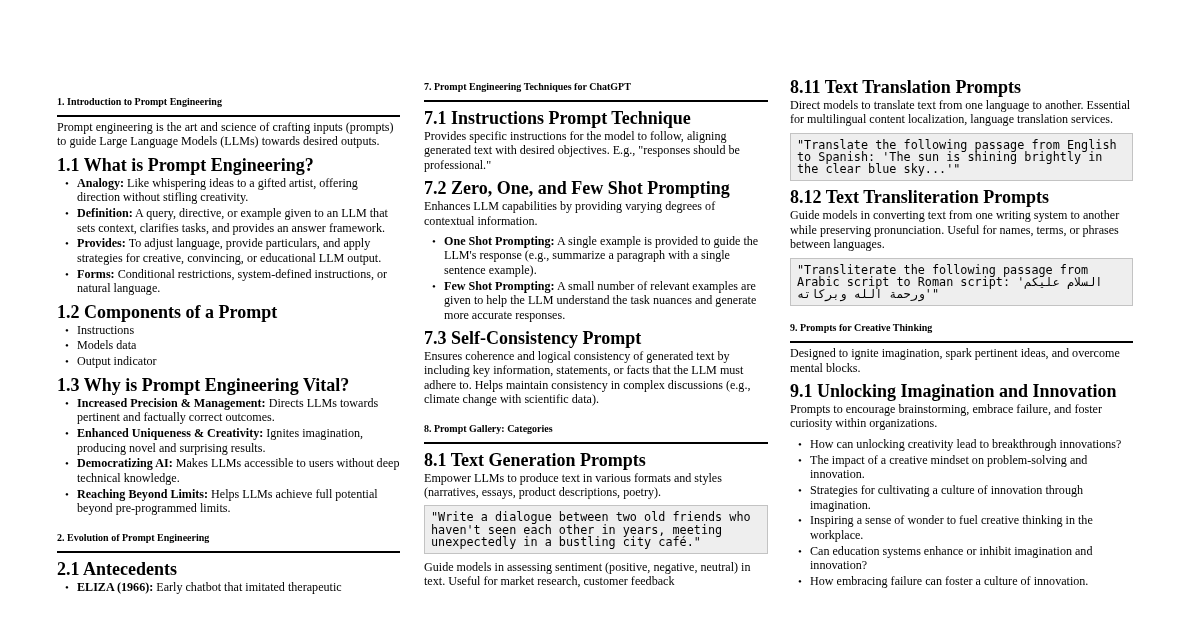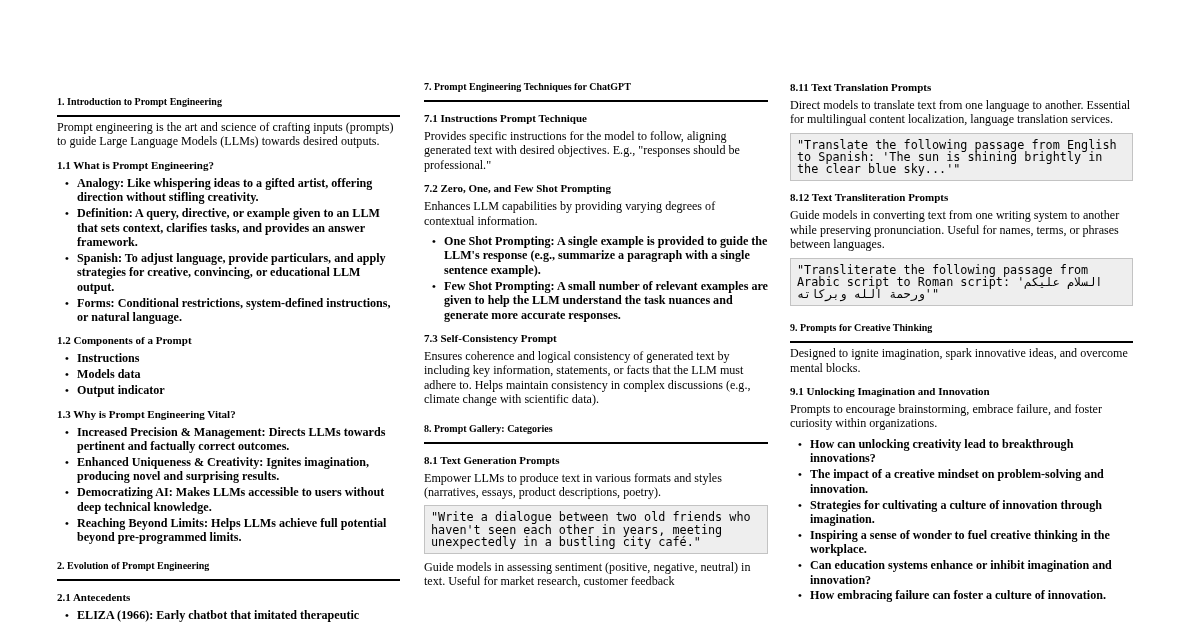--- a/index.html
+++ b/index.html
@@ -22,36 +22,35 @@
   h1{
     font-size:10px;
     line-height:17px;
     font-weight:bold;
     margin:13px 0 3px 0;
     padding-bottom:5px;
     border-bottom:2px solid var(--rule,#000000);
     white-space:nowrap;
   }
   h2{
-    font-size:11px;
+    font-size:18px;
     line-height:15px;
     font-weight:bold;
     margin:9px 0 3px 0;
   }
   p{margin:0 0 6px 0;}
   ul.blist{
     list-style:none;
     margin:0 0 9px 0;
     padding:0 0 0 7px;
   }
   ul.blist li{
     position:relative;
     padding-left:13px;
     margin-bottom:1.5px;
-    font-weight:bold;
   }
   ul.blist li::before{
     content:"\2022";
     position:absolute;
     left:1px;top:0;
     font-size:11px;
   }
   pre.codeblock{
     margin:4px 0 6px 0;
     padding:5px 6px;
@@ -68,21 +67,21 @@
 <body>
 
 <div id="page">
   <div id="col0" class="col">
       <h1>1. Introduction to Prompt Engineering</h1>
       <p>Prompt engineering is the art and science of crafting inputs (prompts) to guide Large Language Models (LLMs) towards desired outputs.</p>
       <h2>1.1 What is Prompt Engineering?</h2>
       <ul class="blist">
         <li><b>Analogy:</b> Like whispering ideas to a gifted artist, offering direction without stifling creativity.</li>
         <li><b>Definition:</b> A query, directive, or example given to an LLM that sets context, clarifies tasks, and provides an answer framework.</li>
-        <li><b>Spanish:</b> To adjust language, provide particulars, and apply strategies for creative, convincing, or educational LLM output.</li>
+        <li><b>Provides:</b> To adjust language, provide particulars, and apply strategies for creative, convincing, or educational LLM output.</li>
         <li><b>Forms:</b> Conditional restrictions, system-defined instructions, or natural language.</li>
       </ul>
       <h2>1.2 Components of a Prompt</h2>
       <ul class="blist">
         <li>Instructions</li>
         <li>Models data</li>
         <li>Output indicator</li>
       </ul>
       <h2>1.3 Why is Prompt Engineering Vital?</h2>
       <ul class="blist">
@@ -116,21 +115,21 @@
       <p>Guide models in assessing sentiment (positive, negative, neutral) in text. Useful for market research, customer feedback</p>
     </div>
   <div id="col2" class="col">
       <h2>8.11 Text Translation Prompts</h2>
       <p>Direct models to translate text from one language to another. Essential for multilingual content localization, language translation services.</p>
       <pre class="codeblock">"Translate the following passage from English to Spanish: 'The sun is shining brightly in the clear blue sky...'"</pre>
       <h2>8.12 Text Transliteration Prompts</h2>
       <p>Guide models in converting text from one writing system to another while preserving pronunciation. Useful for names, terms, or phrases between languages.</p>
       <pre class="codeblock">"Transliterate the following passage from Arabic script to Roman script: 'السلام عليكم ورحمة الله وبركاته'"</pre>
       <h1>9. Prompts for Creative Thinking</h1>
-      <p>Designed to ignite imagination, spark innovative ideas, and overcome mental blocks.</p>
+      <p>Designed to ignite imagination, spark pertinent ideas, and overcome mental blocks.</p>
       <h2>9.1 Unlocking Imagination and Innovation</h2>
       <p>Prompts to encourage brainstorming, embrace failure, and foster curiosity within organizations.</p>
       <ul class="blist">
         <li>How can unlocking creativity lead to breakthrough innovations?</li>
         <li>The impact of a creative mindset on problem-solving and innovation.</li>
         <li>Strategies for cultivating a culture of innovation through imagination.</li>
         <li>Inspiring a sense of wonder to fuel creative thinking in the workplace.</li>
         <li>Can education systems enhance or inhibit imagination and innovation?</li>
         <li>How embracing failure can foster a culture of innovation.</li>
       </ul>

